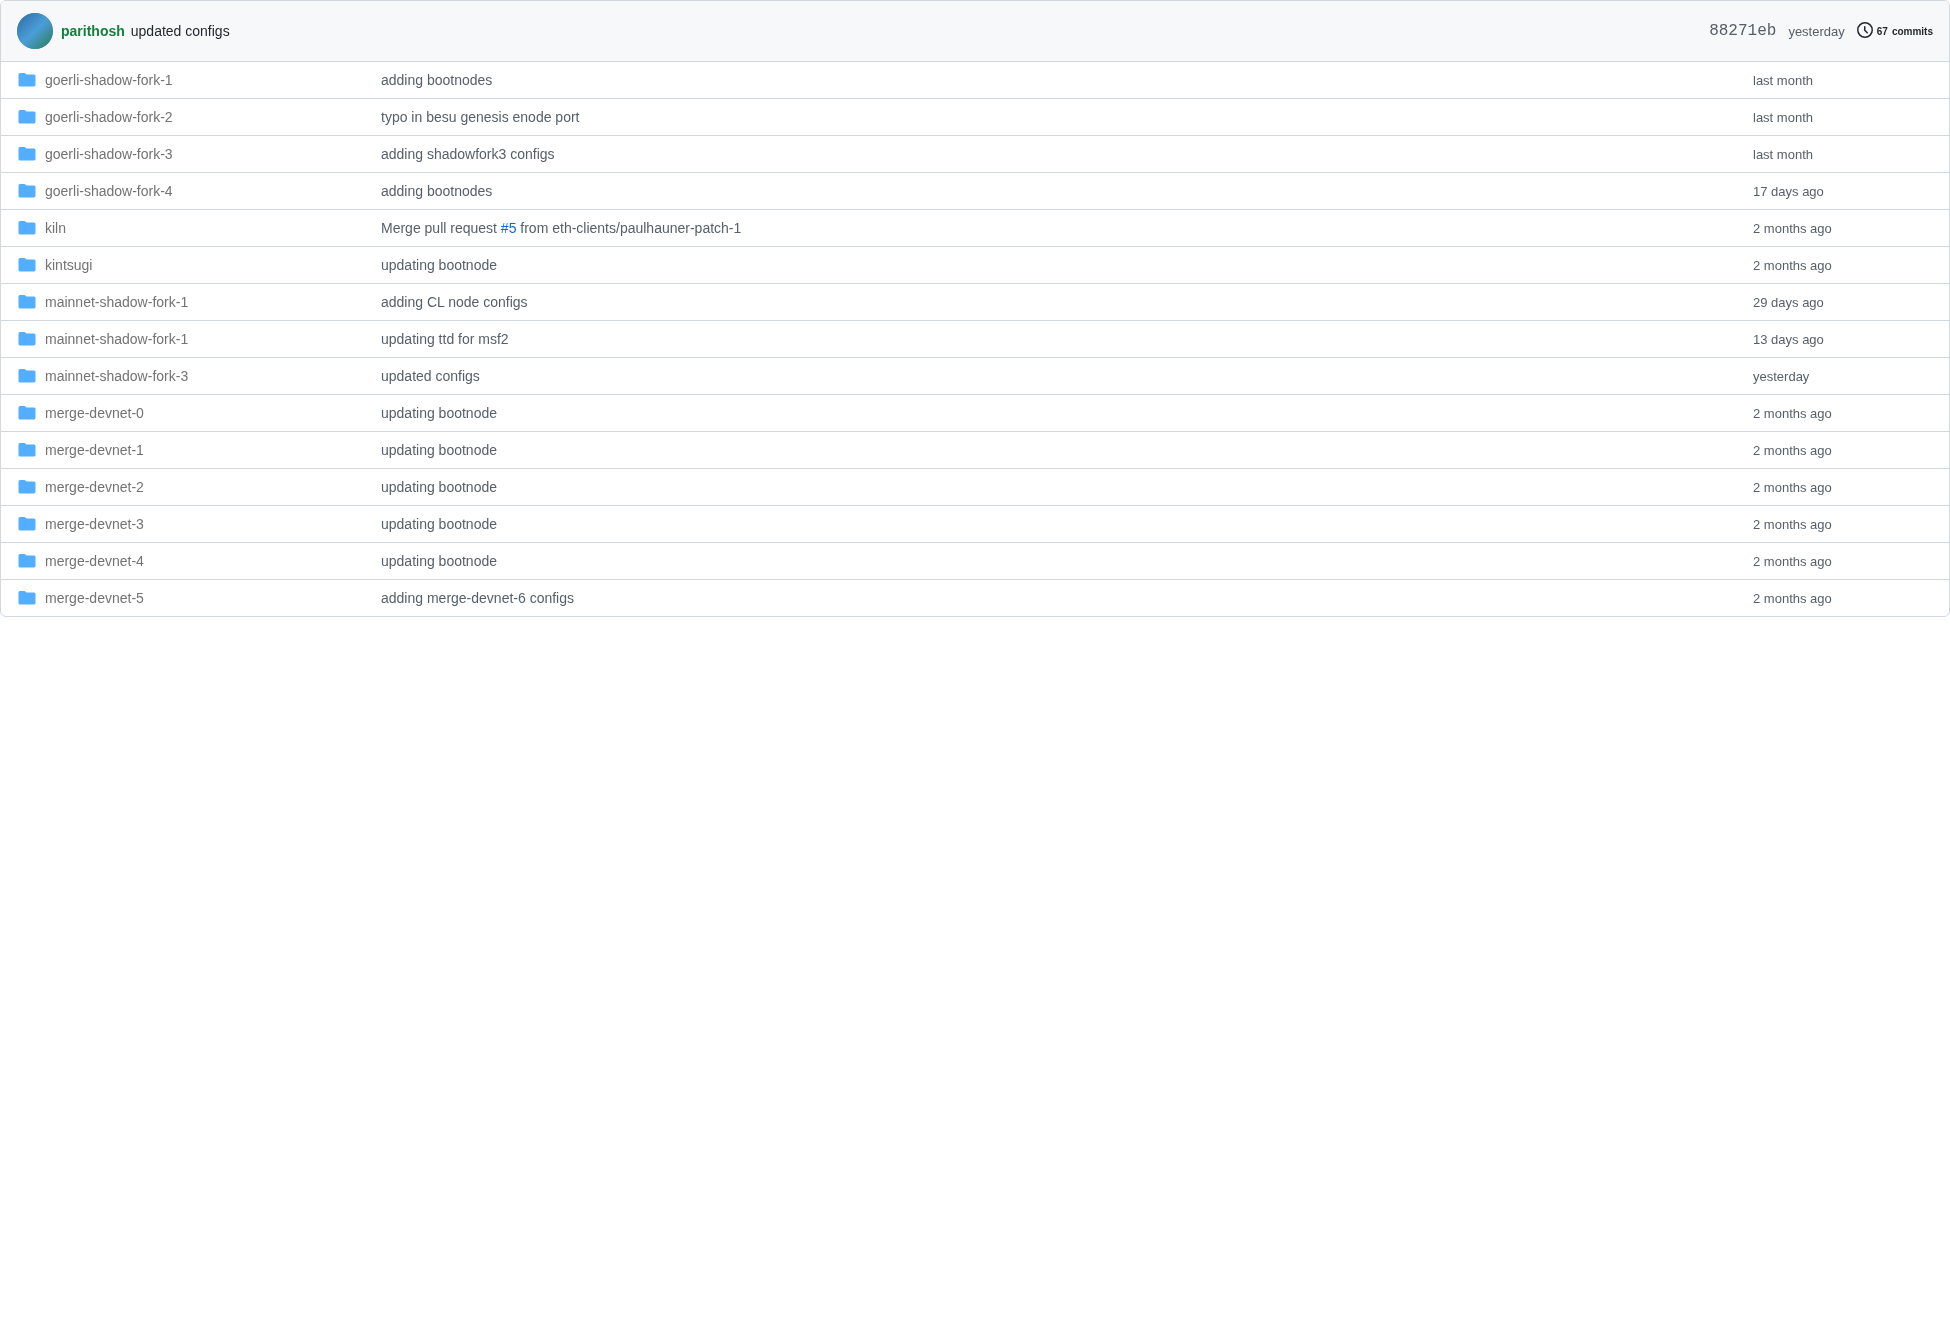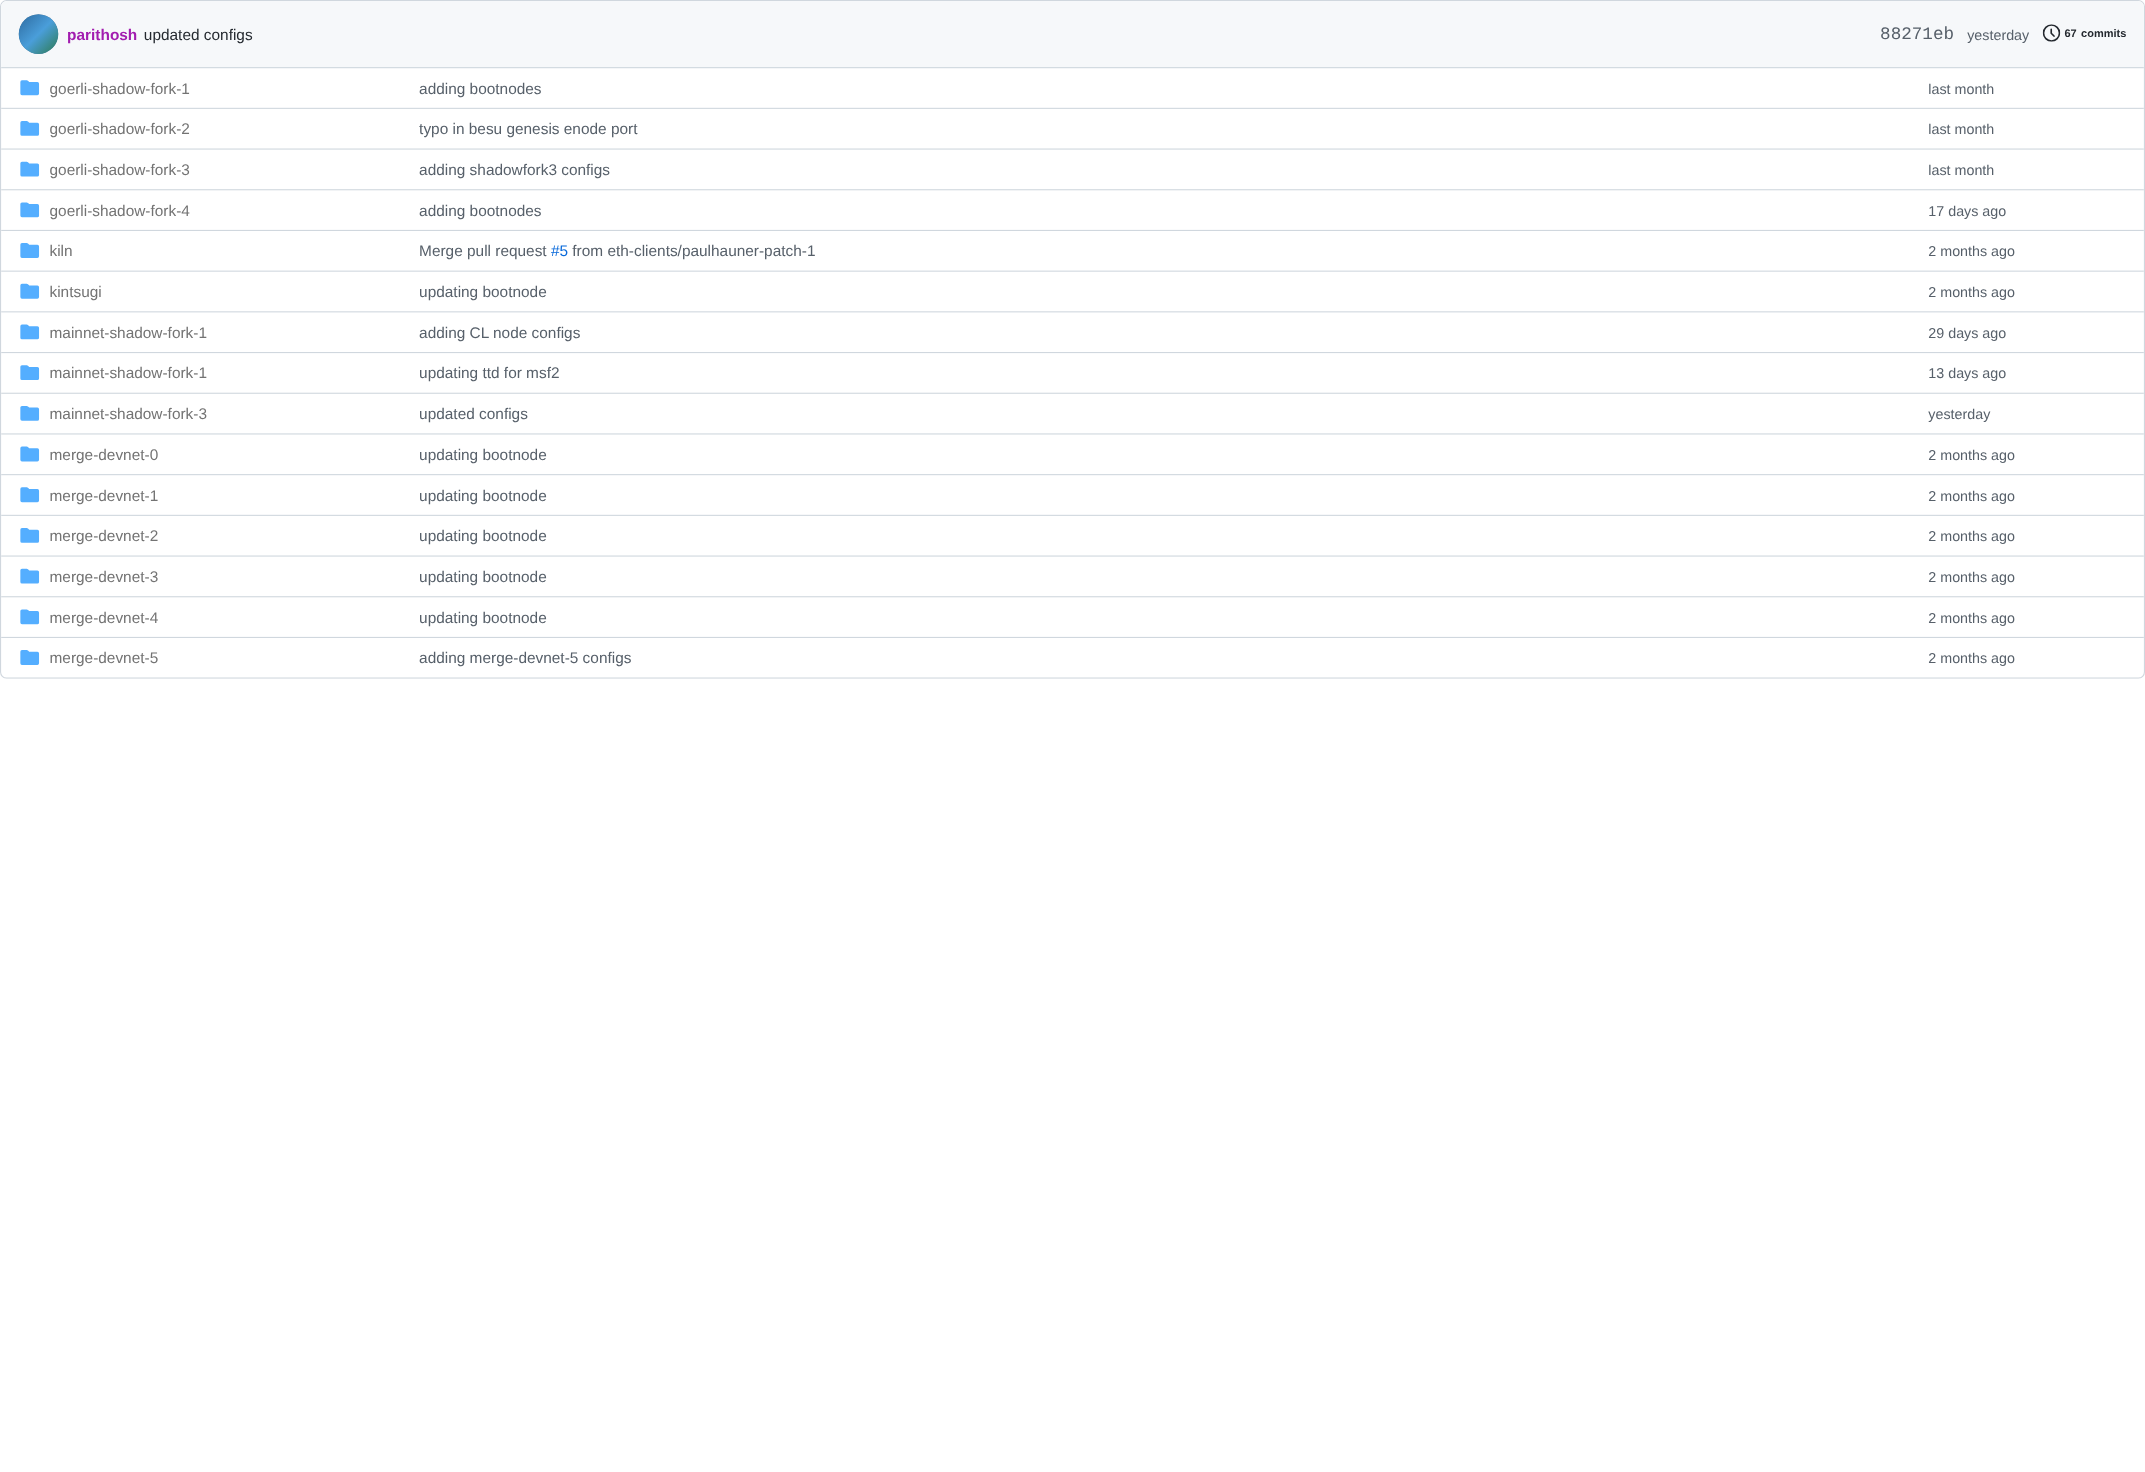--- a/index.html
+++ b/index.html
@@ -55,21 +55,21 @@
 
     .commit-info {
       flex: 1;
       display: flex;
       align-items: center;
       gap: 6px;
     }
 
     .commit-author {
       font-weight: 600;
-      color: #a21caf;
+      color: #15803d;
     }
 
     .commit-message {
       color: #24292f;
     }
 
     .commit-meta {
       display: flex;
       align-items: center;
       gap: 12px;
@@ -324,17 +324,17 @@
         <div class="file-commit-msg">updating bootnode</div>
         <div class="file-time">2 months ago</div>
       </div>
       <div class="file-row">
         <div class="folder-icon">
           <svg class="folder-svg" viewBox="0 0 20 16" fill="#54aeff" xmlns="http://www.w3.org/2000/svg">
     <path d="M1.5 2.5A1.5 1.5 0 0 1 3 1h4.379a1.5 1.5 0 0 1 1.06.44l1.122 1.12H17a1.5 1.5 0 0 1 1.5 1.5v9A1.5 1.5 0 0 1 17 14.5H3A1.5 1.5 0 0 1 1.5 13V2.5z"></path>
   </svg>
         </div>
         <span class="file-name">merge-devnet-5</span>
-        <div class="file-commit-msg">adding merge-devnet-5 configs</div>
+        <div class="file-commit-msg">adding merge-devnet-6 configs</div>
         <div class="file-time">2 months ago</div>
       </div>
     </div>
 </div>
 
 </body></html>

